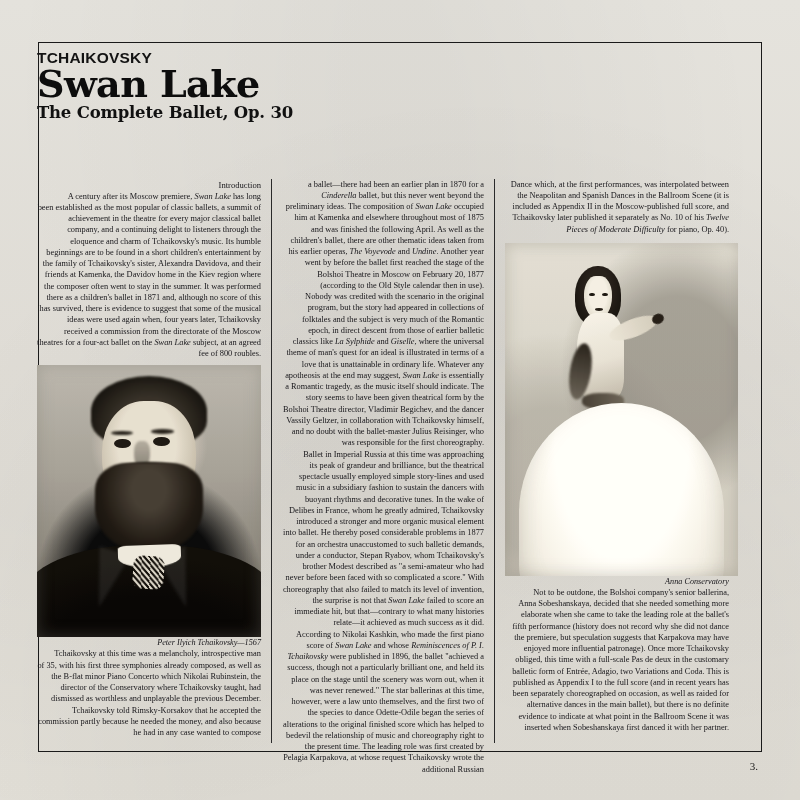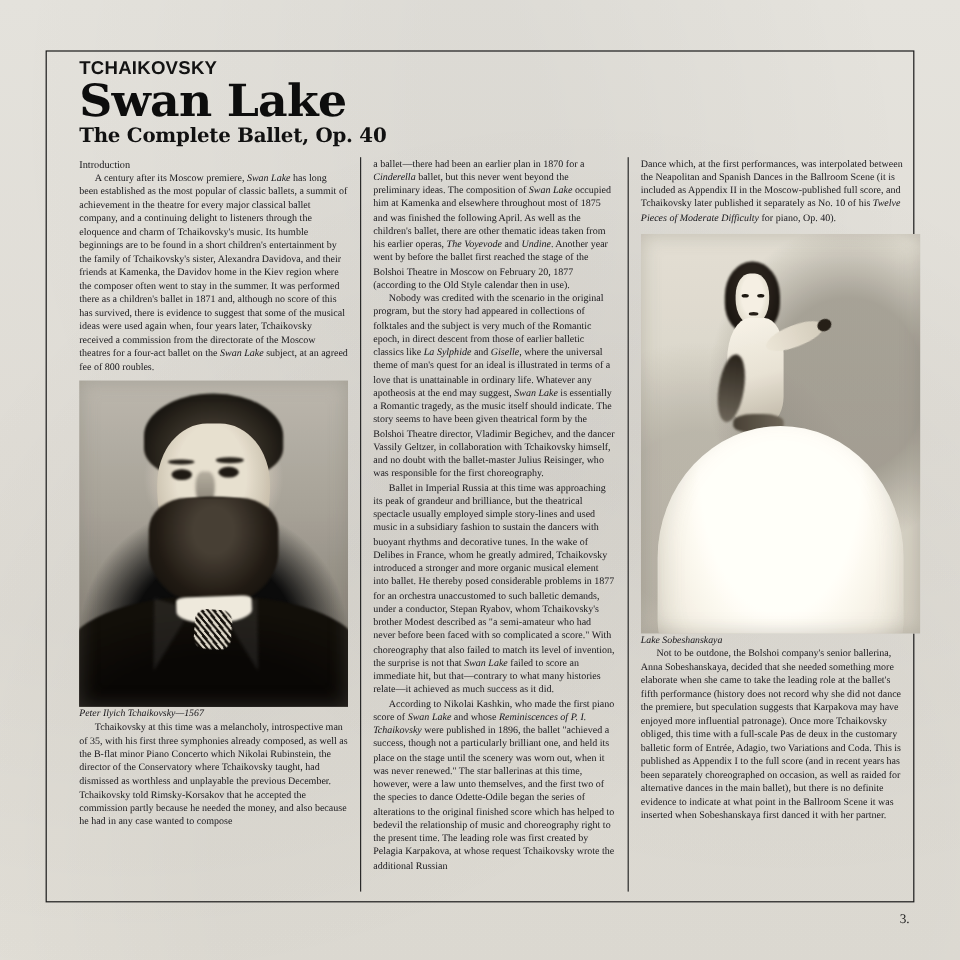--- a/index.html
+++ b/index.html
@@ -24,21 +24,21 @@
   .frame{
     position:absolute;
     left:38px;top:42px;
     width:724px;height:710px;
     border:1.6px solid #1a1a1a;
     box-sizing:border-box;
     background:transparent;
   }
   .inner{
     position:absolute;
-    left:58px;top:48px;
+    left:29px;top:48px;
     width:708px;height:698px;
     box-sizing:border-box;
     padding:2px 8px 0 8px;
   }
   
   .masthead{margin:0 0 6px 0;}
   .composer{
     font-family:"Liberation Sans", sans-serif;
     font-weight:bold;
     font-size:15.5px;
@@ -71,21 +71,22 @@
   .cols{
     display:flex;
     align-items:stretch;
     height:612px;
   }
   .col{
     width:224px;
     position:relative;
     font-size:8.35px;
     line-height:11.25px;
-    text-align:left;
+    text-align:right;
+    margin-top:48px;
   }
   .col.c1{padding-right:10px;}
   .col.c2{padding:0 10px;border-left:1.1px solid #2a2a2a;}
   .col.c3{padding-left:10px;border-left:1.1px solid #2a2a2a;}
   .col p{margin:0;}
   .col p.ind{text-indent:13px;}
   .heading{
     font-size:8.6px;
     line-height:12px;
     margin:0 0 0 0;
@@ -262,21 +263,21 @@
 
 <div class="paper-grain"></div>
 
 <div class="frame"></div>
 
 <div class="inner">
 
   <div class="masthead">
     <div class="composer">TCHAIKOVSKY</div>
     <div class="work-title">Swan Lake</div>
-    <div class="subtitle">The Complete Ballet, Op. 40</div>
+    <div class="subtitle">The Complete Ballet, Op. 30</div>
   </div>
 
   <div class="cols">
 
     <div class="col c1">
       <p class="heading">Introduction</p>
       <p class="ind">A century after its Moscow premiere, <em>Swan Lake</em> has long been established as the most popular of classic ballets, a summit of achievement in the theatre for every major classical ballet company, and a continuing delight to listeners through the eloquence and charm of Tchaikovsky's music. Its humble beginnings are to be found in a short children's entertainment by the family of Tchaikovsky's sister, Alexandra Davidova, and their friends at Kamenka, the Davidov home in the Kiev region where the composer often went to stay in the summer. It was performed there as a children's ballet in 1871 and, although no score of this has survived, there is evidence to suggest that some of the musical ideas were used again when, four years later, Tchaikovsky received a commission from the directorate of the Moscow theatres for a four-act ballet on the <em>Swan Lake</em> subject, at an agreed fee of 800 roubles.</p>
 
       <div class="photo photo-tchaik">
         <div class="tch-bg"></div>
@@ -320,20 +321,20 @@
         <div class="bal-mouth"></div>
         <div class="bal-bodice"></div>
         <div class="bal-arm"></div>
         <div class="bal-hand"></div>
         <div class="bal-arm2"></div>
         <div class="bal-waist"></div>
         <div class="bal-tutu"></div>
         <div class="photo-edge"></div>
       </div>
 
-      <p class="caption">Lake Sobeshanskaya</p>
+      <p class="caption">Anna Conservatory</p>
       <p class="ind">Not to be outdone, the Bolshoi company's senior ballerina, Anna Sobeshanskaya, decided that she needed something more elaborate when she came to take the leading role at the ballet's fifth performance (history does not record why she did not dance the premiere, but speculation suggests that Karpakova may have enjoyed more influential patronage). Once more Tchaikovsky obliged, this time with a full-scale Pas de deux in the customary balletic form of Entrée, Adagio, two Variations and Coda. This is published as Appendix I to the full score (and in recent years has been separately choreographed on occasion, as well as raided for alternative dances in the main ballet), but there is no definite evidence to indicate at what point in the Ballroom Scene it was inserted when Sobeshanskaya first danced it with her partner.</p>
     </div>
 
   </div>
 </div>
 
 <div class="page-number">3.</div>
 
 </body></html>

